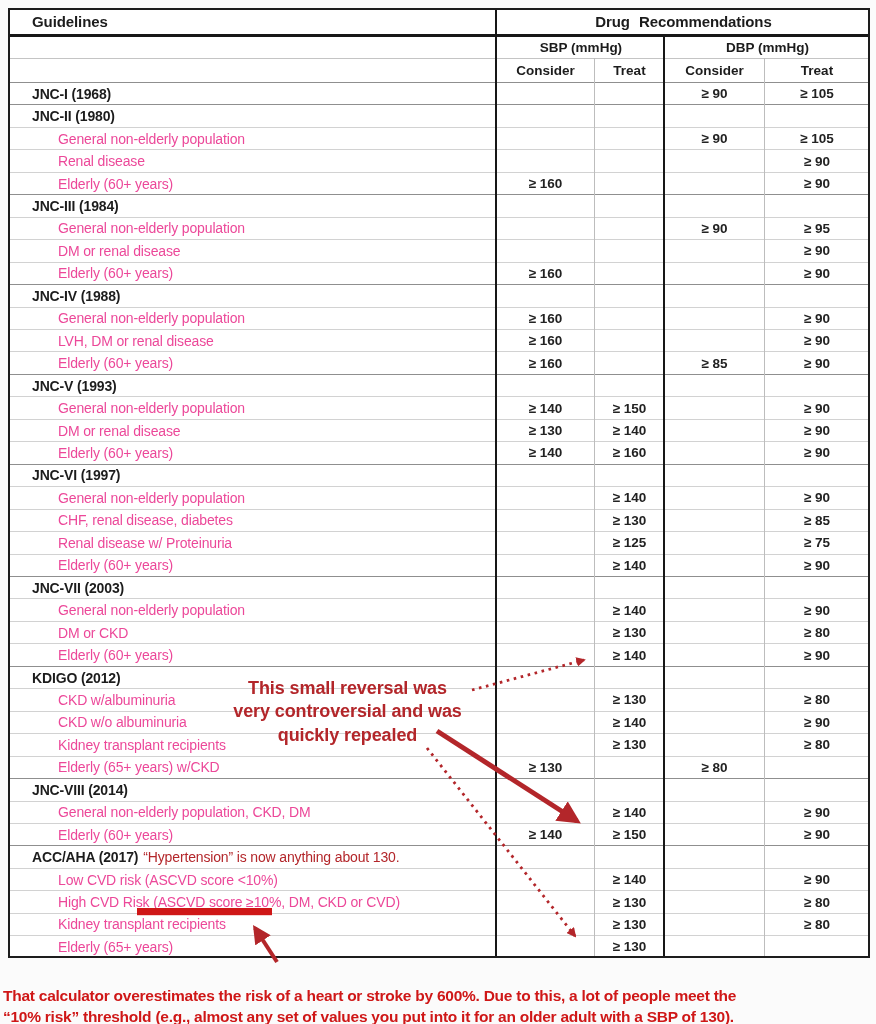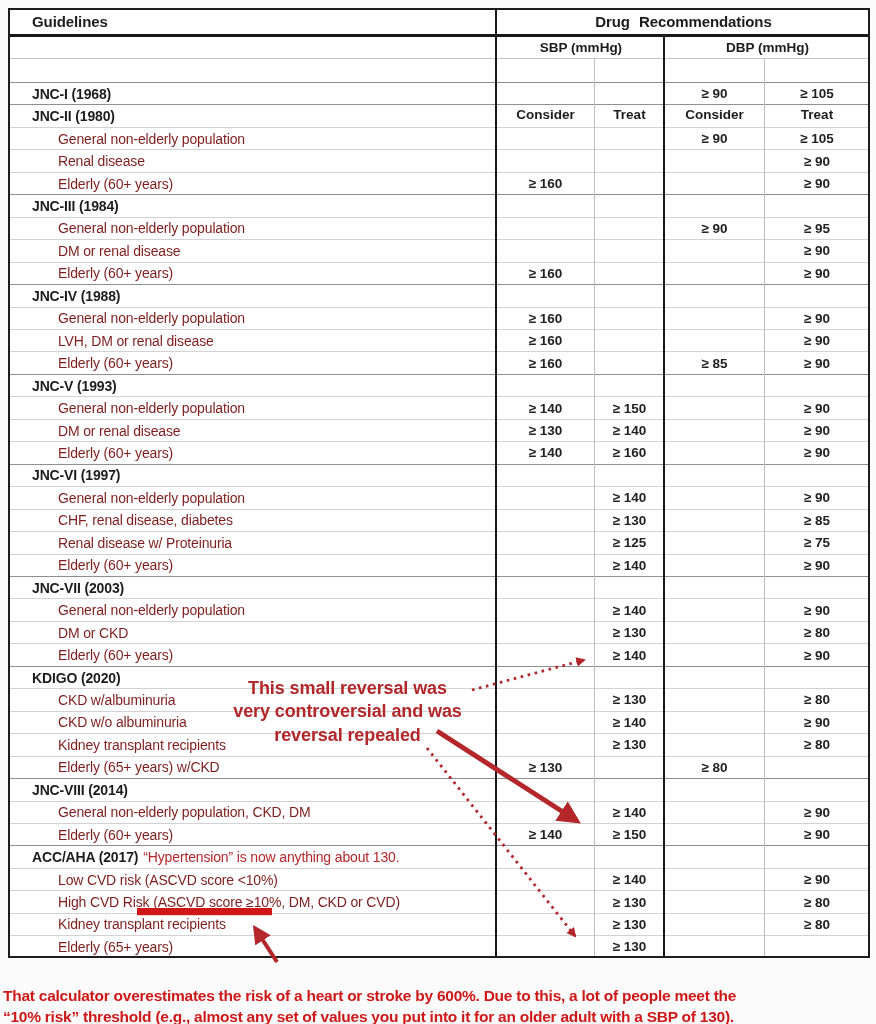--- a/index.html
+++ b/index.html
@@ -5,31 +5,31 @@
   html,body{margin:0;padding:0;background:#ffffff;}
   #stage{
     position:relative;width:876px;height:1024px;background:#fbfbfb;overflow:hidden;
     font-family:"Liberation Sans",sans-serif;color:#1c1c1c;
   }
   
   #tbl{position:absolute;left:8px;top:8px;width:862px;height:950px;background:#ffffff;}
   .hrow,.trow{position:relative;display:grid;align-items:center;box-sizing:border-box;}
   .h1{position:absolute;left:0;top:0;width:862px;height:26px;grid-template-columns:489px 373px;}
   .h2{position:absolute;left:0;top:28px;width:862px;height:22px;grid-template-columns:489px 168px 205px;}
-  .h3{position:absolute;left:0;top:51px;width:862px;height:23px;grid-template-columns:489px 97px 71px 99px 106px;margin-top:44px;}
+  .h3{position:absolute;left:0;top:51px;width:862px;height:23px;grid-template-columns:489px 97px 71px 99px 106px;}
   .hguid{font-weight:bold;font-size:15px;padding-left:24px;letter-spacing:-0.1px;}
   .hdrug{font-weight:bold;font-size:15px;text-align:center;word-spacing:5px;letter-spacing:-0.1px;}
   .hc{font-weight:600;font-size:13.5px;text-align:center;}
   #rows{position:absolute;left:0;top:74px;width:862px;}
   .trow{height:22.46px;grid-template-columns:489px 97px 71px 99px 106px;border-top:1px solid #d2d2d2;}
   .trow.section{border-top:1.5px solid #8f8f8f;}
   .cell{overflow:visible;white-space:nowrap;}
   .lbl{font-size:14px;letter-spacing:-0.15px;}
   .section .lbl{padding-left:24px;font-weight:bold;}
-  .item .lbl{padding-left:50px;font-weight:400;color:#7f1d1d;}
+  .item .lbl{padding-left:50px;font-weight:400;color:#ec4899;}
   .val{text-align:center;font-weight:600;font-size:13.5px;color:#222;}
   .rednote{color:var(--annotation-red);font-weight:normal;margin-left:5px;text-align:center;}
   
   .hline-thick{position:absolute;left:0;top:26px;width:862px;height:2.6px;background:#171717;}
   .hline-thin{position:absolute;left:0;top:50px;width:862px;height:1px;background:#c4c4c4;}
   #outerborder{position:absolute;left:8px;top:8px;width:862px;height:950px;border:2px solid #1d1d1d;box-sizing:border-box;pointer-events:none;z-index:5;}
   .vthick{position:absolute;width:2.4px;background:#171717;z-index:4;}
   .vthin{position:absolute;width:1px;background:#bdbdbd;z-index:3;}
   #v1{left:495px;top:8px;height:950px;}
   #v2{left:663px;top:36px;height:922px;}
@@ -252,21 +252,21 @@
           <div class="cell val">≥ 80</div>
         </div>
         <div class="trow item">
           <div class="cell lbl"><span>Elderly (60+ years)</span></div>
           <div class="cell val"></div>
           <div class="cell val">≥ 140</div>
           <div class="cell val"></div>
           <div class="cell val">≥ 90</div>
         </div>
         <div class="trow section">
-          <div class="cell lbl"><span>KDIGO (2020)</span></div>
+          <div class="cell lbl"><span>KDIGO (2012)</span></div>
           <div class="cell val"></div>
           <div class="cell val"></div>
           <div class="cell val"></div>
           <div class="cell val"></div>
         </div>
         <div class="trow item">
           <div class="cell lbl"><span>CKD w/albuminuria</span></div>
           <div class="cell val"></div>
           <div class="cell val">≥ 130</div>
           <div class="cell val"></div>
@@ -370,21 +370,21 @@
     <line class="dotted" x1="472" y1="690" x2="584" y2="660" marker-end="url(#ah-small)"></line>
     <line class="solidarrow" x1="437" y1="731" x2="577" y2="821" stroke-width="5" marker-end="url(#ah-big)"></line>
     <line class="dotted" x1="427" y1="748" x2="575" y2="936" marker-end="url(#ah-small)"></line>
     <line class="solidarrow" x1="277" y1="962" x2="255" y2="928" stroke-width="4" marker-end="url(#ah-big)"></line>
     <rect x="137" y="908" width="135" height="7.2" style="fill:var(--bright-red)"></rect>
   </svg>
 
   <div id="reversal-note">
     <div>This small reversal was</div>
     <div>very controversial and was</div>
-    <div>reversal repealed</div>
+    <div>quickly repealed</div>
   </div>
 
   <div id="footer-note">
     <div>That calculator overestimates the risk of a heart or stroke by 600%. Due to this, a lot of people meet the</div>
     <div>“10% risk” threshold (e.g.,  almost any set of values you put into it for an older adult with a SBP of 130).</div>
   </div>
 
 </div>
 
 </body></html>

